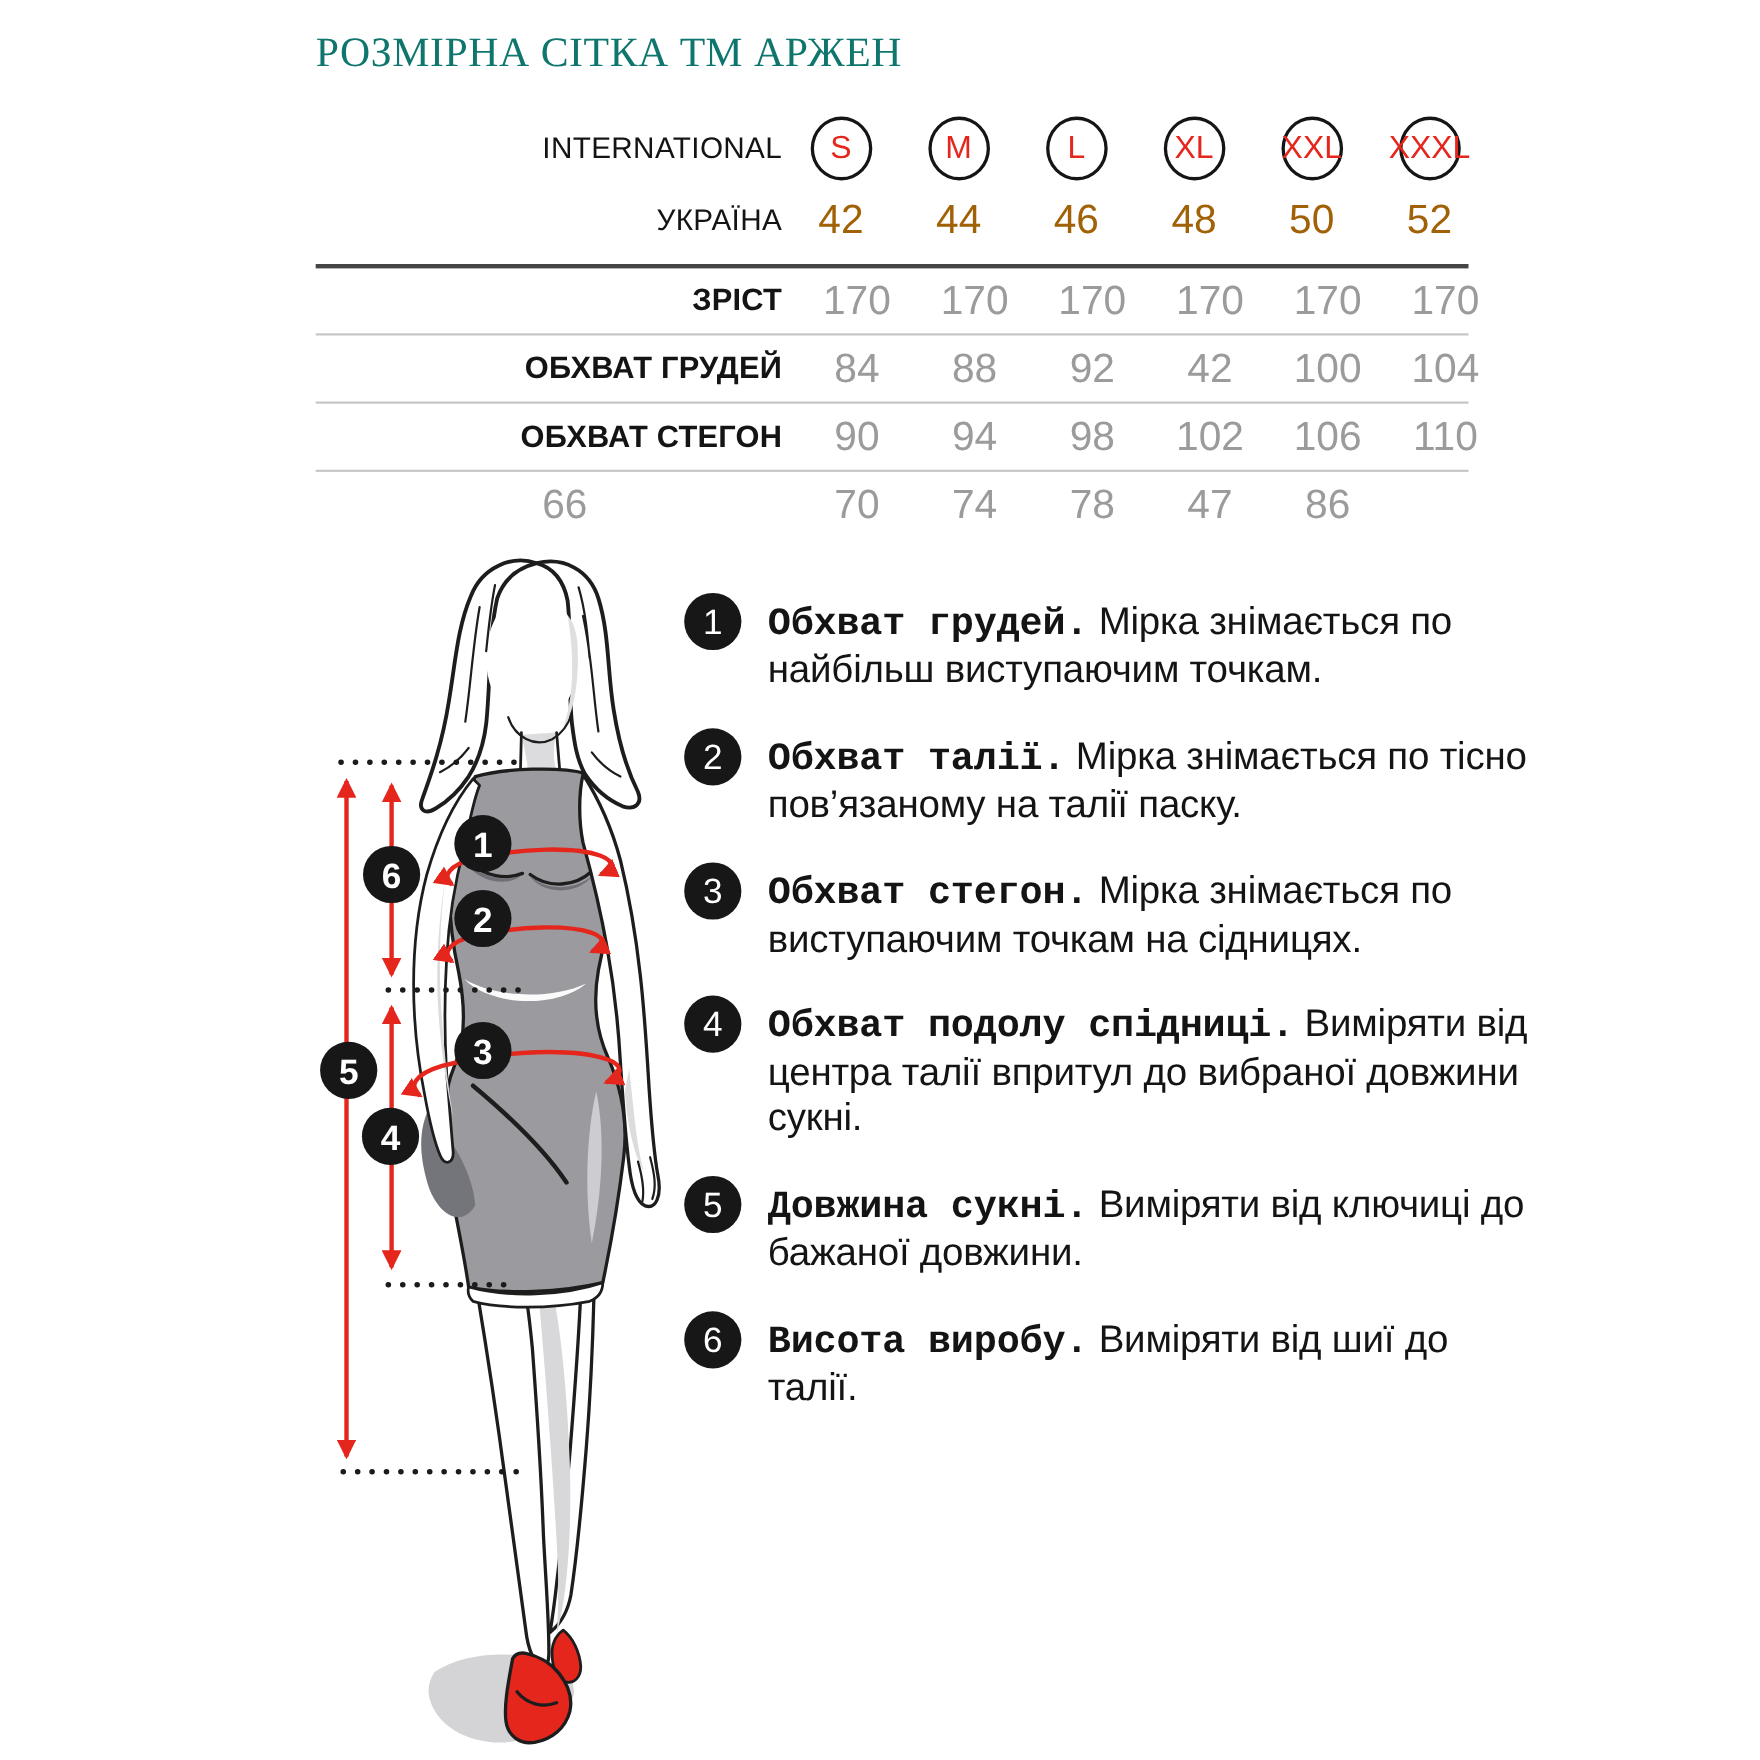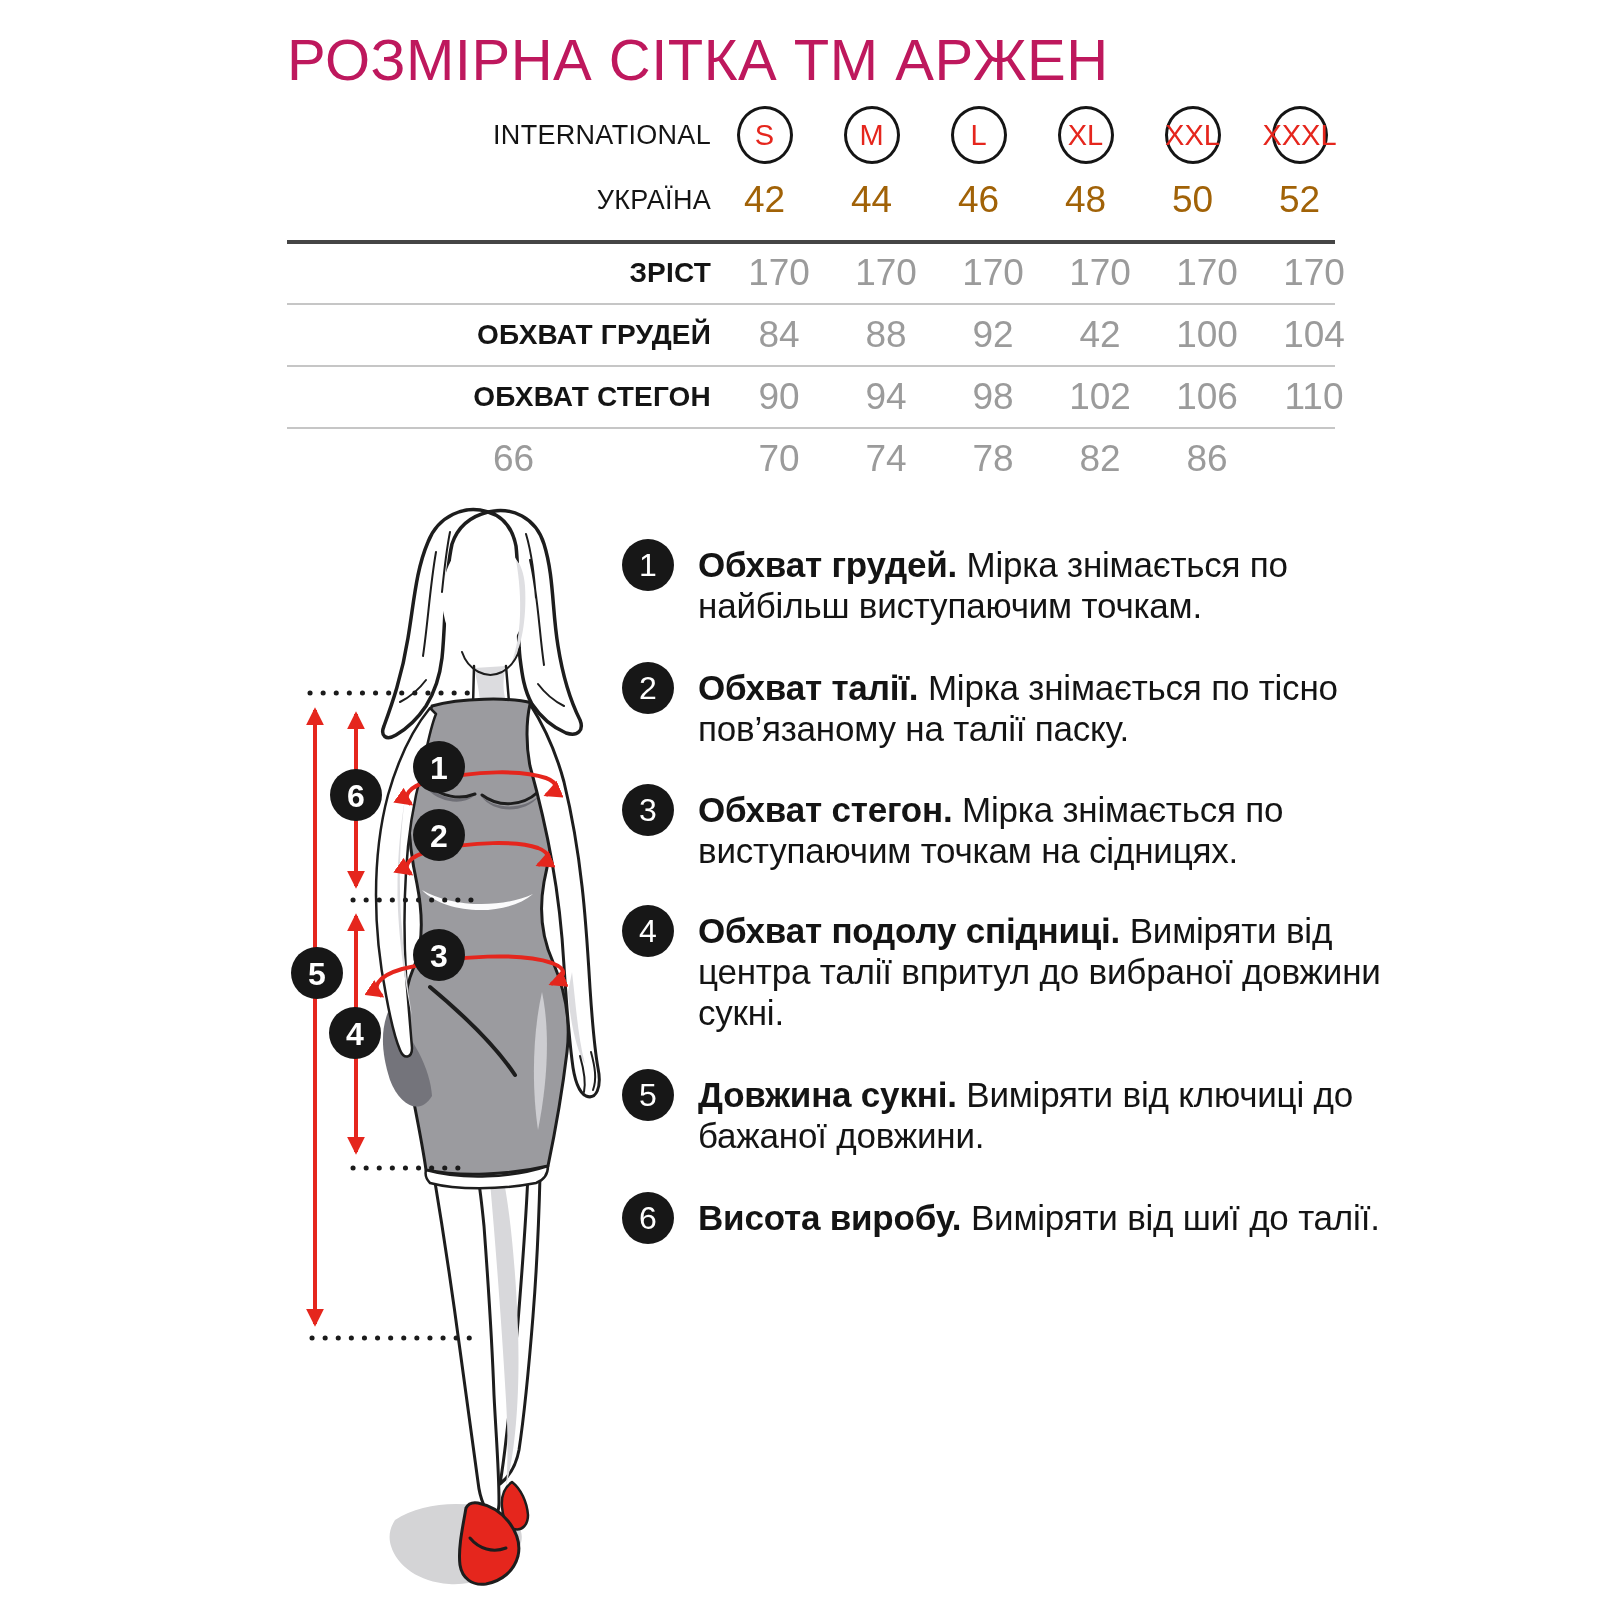--- a/index.html
+++ b/index.html
@@ -15,22 +15,23 @@
   html,body{width:1600px;height:1600px;}
   body{
     background:#ffffff;
     font-family:"Liberation Sans", sans-serif;
     color:var(--ink);
     position:relative;
     overflow:hidden;
   }
   .page-title{
     position:absolute;left:287px;top:26px;
-    font-size:58px;font-weight:400;letter-spacing:0.5px;color:#be185d;
+    font-size:38px;font-weight:400;letter-spacing:0.5px;color:#0f766e;
     white-space:nowrap;
+    font-family:Liberation Serif, serif;
   }
   
   .trow{
     position:absolute;left:287px;width:1066px;
     display:grid;grid-template-columns:424px repeat(6,107px);
     align-items:center;
   }
   .row-international{top:103px;height:64px;}
   .row-ukraine{top:174px;height:52px;}
   .row-zrist{top:244px;height:58px;}
@@ -61,21 +62,21 @@
   .li-badge{
     flex:0 0 auto;width:52px;height:52px;border-radius:50%;
     background:var(--badge-black);color:#ffffff;
     display:flex;align-items:center;justify-content:center;
     font-size:32px;
   }
   .li-text{
     margin-left:24px;width:692px;font-size:35px;line-height:41px;
     letter-spacing:-0.2px;color:#141414;padding-top:5px;
   }
-  .li-text b{font-weight:700;}
+  .li-text b{font-weight:700;font-family:Liberation Mono, monospace;}
   
   .figure-wrap{position:absolute;left:280px;top:490px;width:700px;height:1110px;}
   svg text.badge-num{
     font-family:"Liberation Sans",sans-serif;font-size:32px;font-weight:700;fill:#ffffff;
   }
   .sketch{stroke:#1d1d1d;stroke-linecap:round;stroke-linejoin:round;}
   .redline{stroke:var(--red);}
   #arrowRed path{fill:var(--red);}
 </style>
 </head>
@@ -160,21 +161,21 @@
   <div class="tcell num-gray">106</div>
   <div class="tcell num-gray">110</div>
 </div>
 <div class="hr hr3"></div>
 
 <div class="trow row-talii">
   <div class="tcell num-gray">66</div>
   <div class="tcell num-gray">70</div>
   <div class="tcell num-gray">74</div>
   <div class="tcell num-gray">78</div>
-  <div class="tcell num-gray">82</div>
+  <div class="tcell num-gray">47</div>
   <div class="tcell num-gray">86</div>
 </div>
 
 <div class="figure-wrap">
 <svg width="700" height="1110" viewBox="0 0 700 1110" xmlns="http://www.w3.org/2000/svg">
   <defs>
     <marker id="arrowRed" viewBox="0 0 10 10" refX="8.5" refY="5" markerWidth="4.5" markerHeight="4.5" orient="auto-start-reverse">
       <path d="M0 0 L10 5 L0 10 Z"></path>
     </marker>
   </defs>

